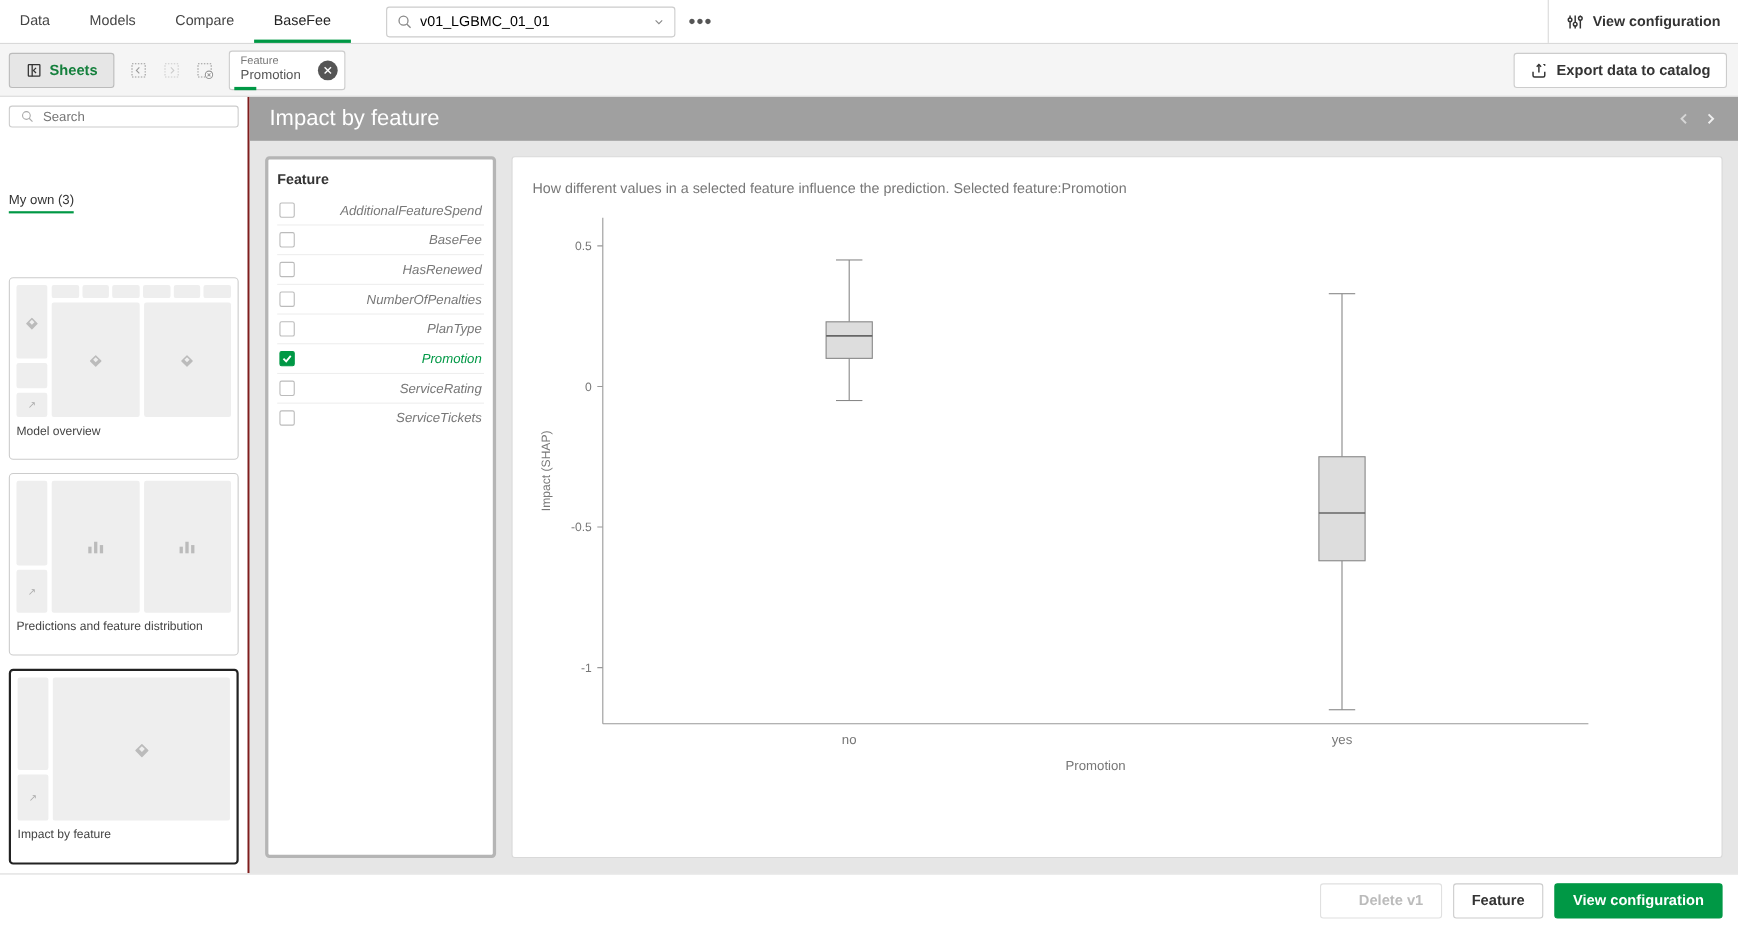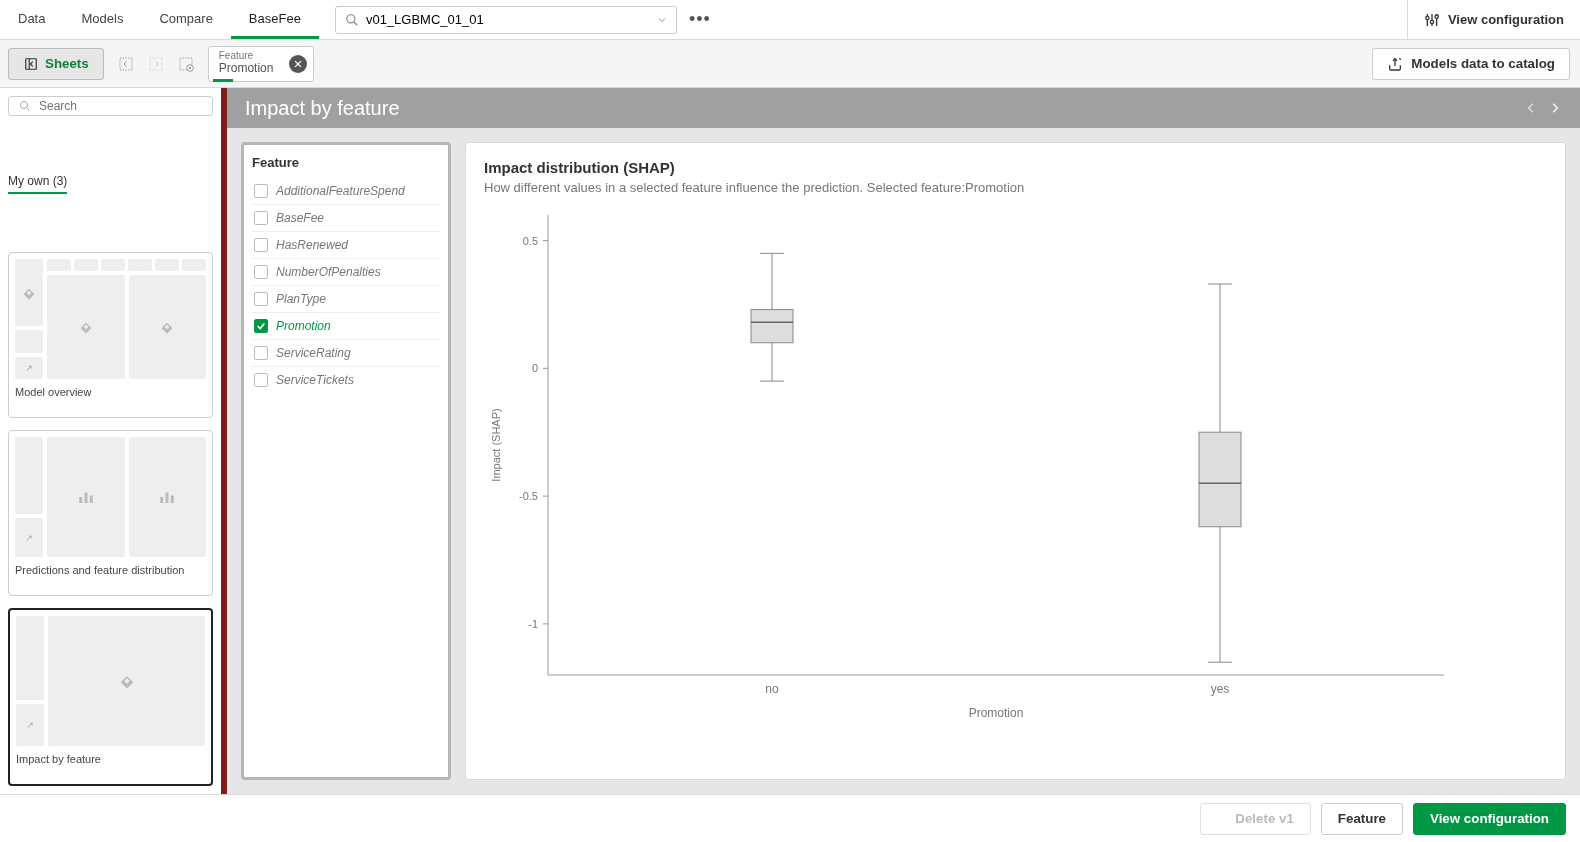--- a/index.html
+++ b/index.html
@@ -4,21 +4,21 @@
 <style>
   * { box-sizing: border-box; margin: 0; padding: 0; }
   html, body { height: 100%; font-family: Arial, Helvetica, sans-serif; font-size: 13px; color: #333; background: #fff; }
   body { display: flex; flex-direction: column; width: 1580px; height: 842px; overflow: hidden; }
 
   
   .topbar { display: flex; align-items: center; height: 40px; border-bottom: 1px solid #d9d9d9; }
   .tabs { display: flex; height: 100%; }
   .tab { padding: 0 18px; display: flex; align-items: center; font-weight: 400; color: #444; cursor: pointer; border-bottom: 3px solid transparent; }
   .tab.active { border-bottom-color: #009845; color: #222; }
-  .search-box { margin-left: 16px; width: 342px; height: 28px; border: 1px solid #ccc; border-radius: 3px; display: flex; align-items: center; padding: 0 8px; }
+  .search-box { margin-left: 32px; width: 263px; height: 28px; border: 1px solid #ccc; border-radius: 3px; display: flex; align-items: center; padding: 0 8px; }
   .search-box .chev { margin-left: auto; color: #888; }
   .search-box input { border: none; outline: none; flex: 1; font-size: 13px; margin-left: 6px; }
   .dots { margin-left: 12px; color: #555; font-size: 18px; letter-spacing: 1px; cursor: pointer; }
   .top-right { margin-left: auto; border-left: 1px solid #d9d9d9; height: 100%; display: flex; align-items: center; padding: 0 16px; }
   .view-config-btn { display: flex; align-items: center; gap: 8px; font-weight: 600; color: #333; cursor: pointer; }
 
   
   .toolbar { display: flex; align-items: center; height: 48px; background: #f5f5f5; border-bottom: 1px solid #d9d9d9; padding-left: 8px; }
   .sheets-btn { display: flex; align-items: center; gap: 6px; border: 1px solid #bbb; background: #e6e6e6; height: 32px; padding: 0 14px; border-radius: 3px; font-weight: 600; color: #15803d; }
   .icon-group { display: flex; margin-left: 14px; gap: 14px; color: #999; }
@@ -26,40 +26,40 @@
   .feature-chip .lbl { font-size: 10px; color: #777; line-height: 1; }
   .feature-chip .val { font-size: 12px; color: #555; }
   .feature-chip .close { position: absolute; right: 6px; top: 8px; width: 18px; height: 18px; border-radius: 50%; background: #555; color: #fff; display: flex; align-items: center; justify-content: center; font-size: 11px; cursor: pointer; }
   .feature-chip .accent { position: absolute; left: 4px; bottom: -1px; width: 20px; height: 3px; background: #009845; }
   .export-btn { margin-left: auto; margin-right: 10px; background: #fff; border: 1px solid #ccc; border-radius: 3px; height: 32px; display: flex; align-items: center; gap: 8px; padding: 0 14px; font-weight: 600; color: #333; cursor: pointer; }
 
   
   .main { flex: 1; display: flex; overflow: hidden; }
 
   
-  .sidebar { width: 227px; border-right: 6px solid #7f1d1d; display: flex; flex-direction: column; padding: 8px; background: #fff; gap: 48px; }
+  .sidebar { width: 227px; border-right: 2px solid #7f1d1d; display: flex; flex-direction: column; padding: 8px; background: #fff; gap: 48px; }
   .side-search { border: 1px solid #ccc; border-radius: 3px; height: 28px; display: flex; align-items: center; padding: 0 8px; color: #999; gap: 6px; }
   .side-search input { border: none; outline: none; flex: 1; font-size: 12px; }
   .my-own { margin-top: 10px; font-size: 12px; font-weight: 400; color: #333; border-bottom: 2px solid #009845; display: inline-block; padding-bottom: 4px; }
   .thumbs { margin-top: 10px; display: flex; flex-direction: column; gap: 12px; }
   .thumb-card { border: 1px solid #ccc; border-radius: 4px; padding: 6px; display: flex; flex-direction: column; gap: 6px; cursor: pointer; }
   .thumb-card.active { border-color: #222; border-width: 2px; }
   .thumb-body { height: 120px; display: flex; gap: 4px; }
   .gbox { background: #eee; border-radius: 2px; display: flex; align-items: center; justify-content: center; color: #aaa; }
   .thumb-caption { font-size: 11px; color: #444; line-height: 1.3; min-height: 26px; }
 
   
   .workspace { flex: 1; background: #e6e6e6; display: flex; flex-direction: column; overflow: hidden; }
   .ws-header { height: 40px; background: #a0a0a0; color: #fff; display: flex; align-items: center; padding: 0 18px; font-size: 20px; }
   .ws-header .navarrows { margin-left: auto; display: flex; gap: 10px; color: #d6d6d6; }
   .ws-body { flex: 1; display: flex; gap: 14px; padding: 14px; overflow: hidden; }
 
   .feature-panel { width: 210px; background: #fff; border: 3px solid #b5b5b5; border-radius: 4px; padding: 10px 8px; display: flex; flex-direction: column; }
   .feature-panel h4 { font-size: 13px; font-weight: 700; margin-bottom: 8px; }
-  .feat-item { display: flex; align-items: center; gap: 8px; padding: 6px 2px; font-size: 12px; font-style: italic; color: #777; border-top: 1px solid #eee; cursor: pointer; }
+  .feat-item { display: flex; align-items: center; gap: 8px; padding: 6px 2px; font-size: 12px; font-style: italic; color: #777; border-top: 1px solid #eee; cursor: pointer; justify-content: space-between; }
   .feat-item:first-of-type { border-top: none; }
   .chk { width: 14px; height: 14px; border: 1px solid #bbb; border-radius: 2px; display: flex; align-items: center; justify-content: center; flex-shrink: 0; }
   .feat-item.selected { color: #009845; }
   .feat-item.selected .chk { background: #009845; border-color: #009845; color: #fff; }
 
   .chart-panel { flex: 1; background: #fff; border: 1px solid #d9d9d9; border-radius: 3px; padding: 16px 18px; display: flex; flex-direction: column; }
   .chart-title { font-size: 15px; font-weight: 700; color: #333; }
   .chart-sub { font-size: 13px; color: #777; margin-top: 4px; }
   .chart-area { flex: 1; position: relative; margin-top: 10px; }
 
@@ -160,21 +160,21 @@
   </div>
   <button class="export-btn">
     <span class="icon">
       <svg width="16" height="16" viewBox="0 0 24 24" fill="none" stroke="#333" stroke-width="2">
           <path d="M4 14v5a2 2 0 0 0 2 2h12a2 2 0 0 0 2-2v-5"></path>
           <polyline points="9 7 12 4 15 7"></polyline>
           <line x1="12" y1="4" x2="12" y2="15"></line>
           <polyline points="18 4 20 4 20 6" stroke-width="1.5"></polyline>
         </svg>
     </span>
-    <span>Models data to catalog</span>
+    <span>Export data to catalog</span>
   </button>
 </div>
 
 <div class="main">
 
   <div class="sidebar">
     <div class="side-search">
       <span class="icon">
         <svg width="12" height="12" viewBox="0 0 24 24" fill="none" stroke="#aaa" stroke-width="2">
             <circle cx="10" cy="10" r="7"></circle>
@@ -313,21 +313,20 @@
               <span class="chk"></span>
               <span>ServiceRating</span>
             </div>
             <div class="feat-item">
               <span class="chk"></span>
               <span>ServiceTickets</span>
             </div>
           </div>
       </div>
       <div class="chart-panel">
-        <div class="chart-title">Impact distribution (SHAP)</div>
         <div class="chart-sub">How different values in a selected feature influence the prediction. Selected feature:Promotion</div>
         <div class="chart-area" id="chart-area">
             <svg width="980" height="520">
               <line x1="64" y1="10" x2="64" y2="470" stroke="#999" stroke-width="1"></line>
               <line x1="64" y1="470" x2="960" y2="470" stroke="#999" stroke-width="1"></line>
               <line x1="59" y1="35.55555555555555" x2="64" y2="35.55555555555555" stroke="#999"></line>
               <text x="54" y="39.55555555555555" text-anchor="end" font-size="11" fill="#777">0.5</text>
               <line x1="59" y1="163.33333333333334" x2="64" y2="163.33333333333334" stroke="#999"></line>
               <text x="54" y="167.33333333333334" text-anchor="end" font-size="11" fill="#777">0</text>
               <line x1="59" y1="291.1111111111112" x2="64" y2="291.1111111111112" stroke="#999"></line>

